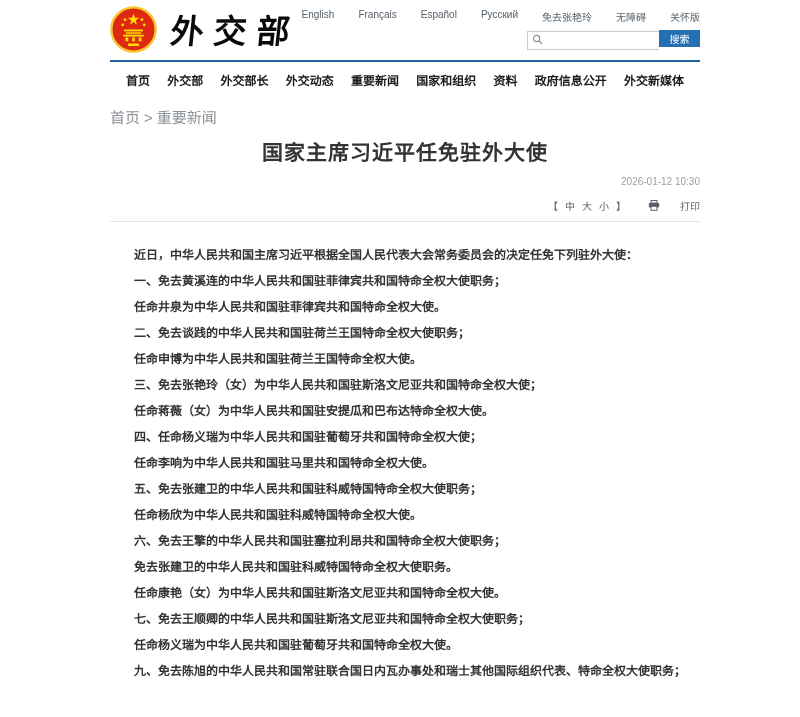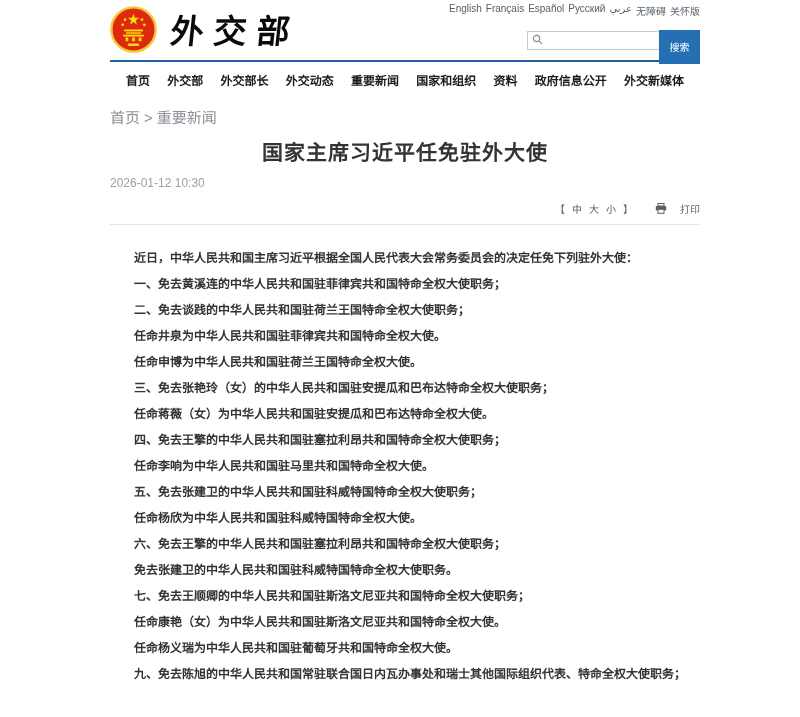--- a/index.html
+++ b/index.html
@@ -13,33 +13,33 @@
 
   
   .header { position: relative; height: 60px; }
   .brand { display: flex; align-items: center; gap: 14px; padding-top: 5px; }
   .emblem { width: 47px; height: 47px; display: block; }
   .calligraphy {
     font-size: 33px; font-weight: bold; color: #0a0a0a;
     letter-spacing: 10px; transform: skewX(-6deg); white-space: nowrap;
   }
   .top-links {
-    position: absolute; top: 3px; right: 0;
-    display: flex; gap: 4px; font-size: 10px; color: #55606a;
+    position: absolute; top: 9px; right: 0;
+    display: flex; gap: 24px; font-size: 10px; color: #55606a;
   }
   .top-links a { color: #55606a; text-decoration: none; cursor: pointer; }
   .search-row { position: absolute; top: 30px; right: 0; display: flex; align-items: stretch; }
   .search-box { position: relative; }
   .search-input {
     width: 132px; height: 19px; border: 1px solid #c6ccd2; border-right: none;
     padding: 0 4px 0 20px; font-size: 10px; color: #333; outline: none;
   }
   .search-icon { position: absolute; left: 5px; top: 4px; width: 11px; height: 11px; }
   .search-btn {
-    width: 41px; height: 34px; border: none; color: #fff; font-size: 10px;
+    width: 41px; height: 17px; border: none; color: #fff; font-size: 10px;
     cursor: pointer; line-height: 19px; text-align: center;
   }
 
   
   .nav {
     border-top: 2px solid #1e63a0;
     display: flex; justify-content: space-between;
     padding: 9px 16px 9px 16px;
     font-size: 12px; font-weight: bold; color: #1c1c1c;
   }
@@ -48,29 +48,29 @@
   
   .breadcrumb { font-size: 15px; color: #8c9197; margin-top: 9px; }
   .breadcrumb a { color: #8c9197; text-decoration: none; cursor: pointer; }
   .breadcrumb .sep { margin: 0 4px; }
 
   
   .article-title {
     text-align: center; font-size: 21px; font-weight: bold; color: #333;
     margin-top: 9px; letter-spacing: 1px;
   }
-  .article-date { text-align: left; font-size: 12px; color: #9aa0a6; margin-top: 10px; }
+  .article-date { text-align: right; font-size: 10px; color: #9aa0a6; margin-top: 10px; }
   .toolbar {
     display: flex; justify-content: flex-end; align-items: center;
     font-size: 10px; color: #5a6168; margin-top: 11px; padding-bottom: 8px;
     border-bottom: 1px solid #dfe5ea;
   }
   .font-controls { display: flex; gap: 7px; }
   .font-controls .opt { cursor: pointer; }
-  .print { display: flex; align-items: center; gap: 13px; margin-left: 22px; cursor: pointer; text-align: center; }
+  .print { display: flex; align-items: center; gap: 20px; margin-left: 22px; cursor: pointer; text-align: center; }
   .print svg { width: 12px; height: 11px; }
 
   
   .article-body { padding-top: 27px; }
   .article-body p {
     font-size: 12px; line-height: 13px; color: #333;
     margin-bottom: 13px; text-indent: 2em; white-space: nowrap; font-weight: bold;
   }
 </style>
 </head>
@@ -102,21 +102,21 @@
       </svg>
       <div class="calligraphy">外交部</div>
     </div>
 
     <div class="top-links">
 
     <a>English</a>
         <a>Français</a>
         <a>Español</a>
         <a>Русский</a>
-        <a>عربي</a>
+        <a>免去张艳玲</a>
         <a>无障碍</a>
         <a>关怀版</a>
       </div>
 
     <div class="search-row">
       <div class="search-box">
         <svg class="search-icon" viewBox="0 0 12 12">
           <circle cx="5" cy="5" r="3.4" fill="none" stroke="#8a9097" stroke-width="1.3"></circle>
           <line x1="7.6" y1="7.6" x2="11" y2="11" stroke="#8a9097" stroke-width="1.3"></line>
         </svg>
@@ -161,30 +161,30 @@
         <rect x="3" y="6.3" width="6" height="4" fill="#fff" stroke="#5a6168" stroke-width="1"></rect>
       </svg>
       <span>打印</span>
     </div>
   </div>
 
   <div class="article-body">
 
   <p>近日，中华人民共和国主席习近平根据全国人民代表大会常务委员会的决定任免下列驻外大使：</p>
       <p>一、免去黄溪连的中华人民共和国驻菲律宾共和国特命全权大使职务；</p>
+      <p>任命井泉为中华人民共和国驻菲律宾共和国特命全权大使。</p>
       <p>二、免去谈践的中华人民共和国驻荷兰王国特命全权大使职务；</p>
-      <p>任命井泉为中华人民共和国驻菲律宾共和国特命全权大使。</p>
       <p>任命申博为中华人民共和国驻荷兰王国特命全权大使。</p>
-      <p>三、免去张艳玲（女）的中华人民共和国驻安提瓜和巴布达特命全权大使职务；</p>
+      <p>三、免去张艳玲（女）为中华人民共和国驻斯洛文尼亚共和国特命全权大使；</p>
       <p>任命蒋薇（女）为中华人民共和国驻安提瓜和巴布达特命全权大使。</p>
-      <p>四、免去王擎的中华人民共和国驻塞拉利昂共和国特命全权大使职务；</p>
+      <p>四、任命杨义瑞为中华人民共和国驻葡萄牙共和国特命全权大使；</p>
       <p>任命李响为中华人民共和国驻马里共和国特命全权大使。</p>
       <p>五、免去张建卫的中华人民共和国驻科威特国特命全权大使职务；</p>
       <p>任命杨欣为中华人民共和国驻科威特国特命全权大使。</p>
       <p>六、免去王擎的中华人民共和国驻塞拉利昂共和国特命全权大使职务；</p>
       <p>免去张建卫的中华人民共和国驻科威特国特命全权大使职务。</p>
+      <p>任命康艳（女）为中华人民共和国驻斯洛文尼亚共和国特命全权大使。</p>
       <p>七、免去王顺卿的中华人民共和国驻斯洛文尼亚共和国特命全权大使职务；</p>
-      <p>任命康艳（女）为中华人民共和国驻斯洛文尼亚共和国特命全权大使。</p>
       <p>任命杨义瑞为中华人民共和国驻葡萄牙共和国特命全权大使。</p>
       <p>九、免去陈旭的中华人民共和国常驻联合国日内瓦办事处和瑞士其他国际组织代表、特命全权大使职务；</p>
     </div>
 
 </div>
 
 </body></html>

